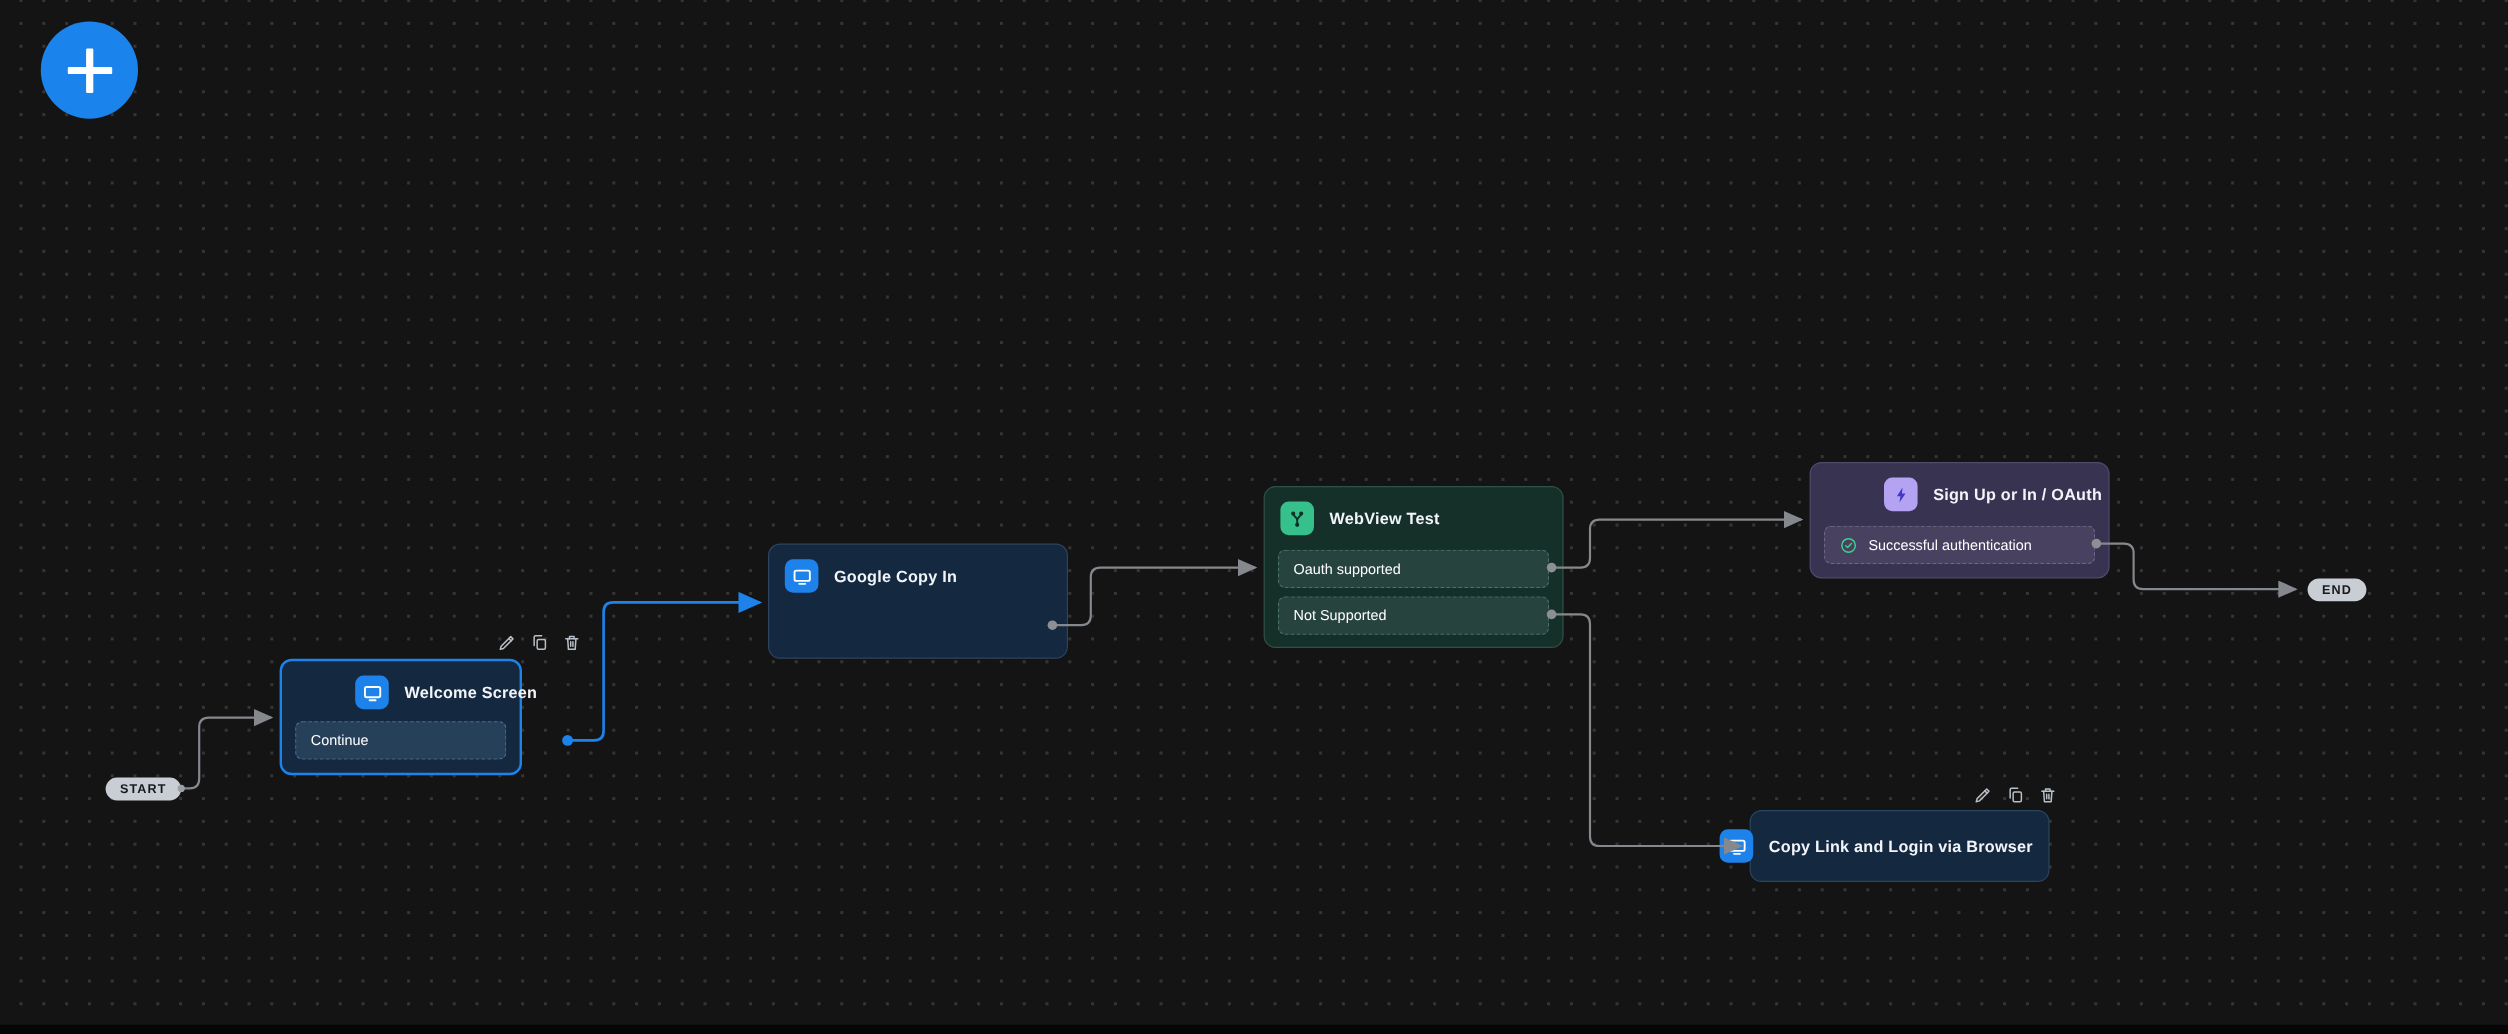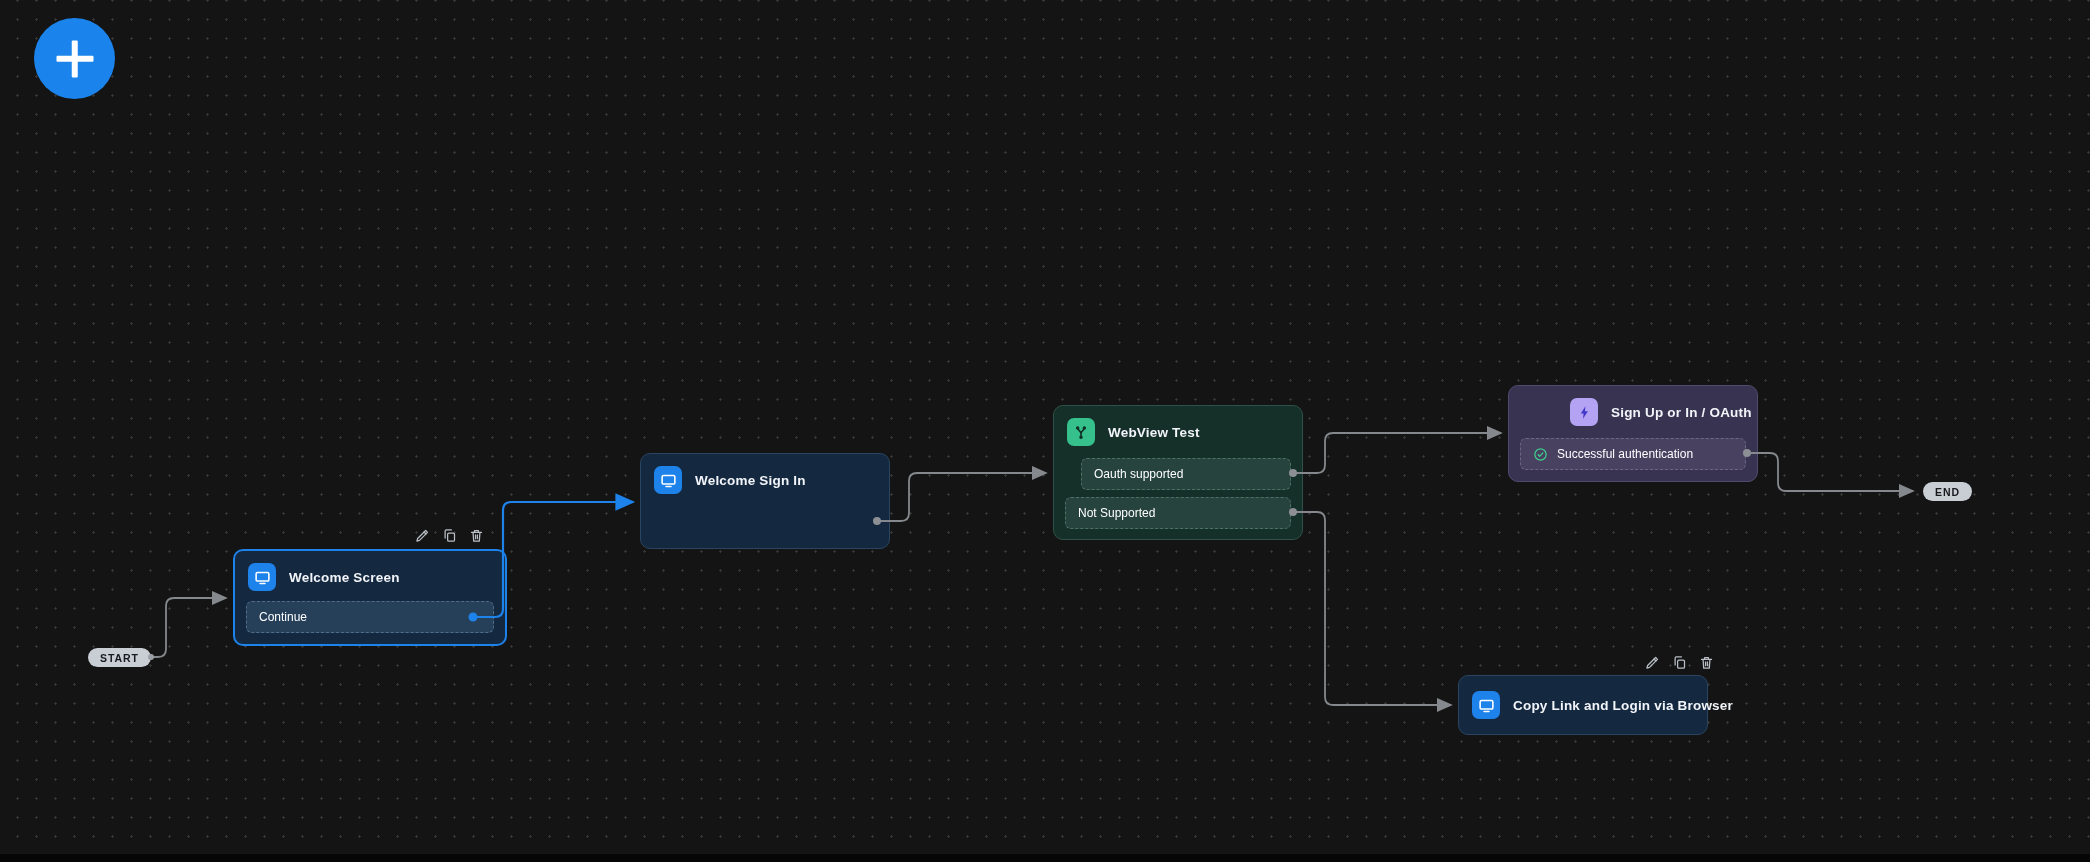--- a/index.html
+++ b/index.html
@@ -31,36 +31,36 @@
   .node { position:absolute; border-radius:10px; z-index:2; }
   .node-header { display:flex; align-items:center; gap:13px; padding:12px 13px; }
   .node-icon { width:28px; height:28px; border-radius:7px; flex:0 0 28px; display:flex; align-items:center; justify-content:center; }
   .node-title { font-size:13.5px; font-weight:bold; color:#f1f4f8; letter-spacing:.2px; white-space:nowrap; }
   .node-row {
     position:absolute; left:11px; right:11px; height:32px; border-radius:6px;
     display:flex; align-items:center; gap:9px; padding:0 12px;
     font-size:12px; color:#ffffff; white-space:nowrap;
   }
 
-  .node-welcome  { left:233px; top:549px; width:274px; height:97px; background:#142840; border:2px solid #1d82ea; }
+  .node-welcome  { left:233px; top:549px; width:202px; height:97px; background:#142840; border:2px solid #1d82ea;padding-left:48px; }
   .node-welcome .node-row { background:#27405a; border:1px dashed rgba(164,196,229,.35); top:50px; }
 
   .node-google   { left:640px; top:453px; width:250px; height:96px; background:#142840; border:1px solid #2b4560; }
   .node-google .node-row { background:#233850; border:1px dashed rgba(164,196,229,.28); top:50px; height:33px; }
 
   .node-webview  { left:1053px; top:405px; width:250px; height:135px; background:#152f29; border:1px solid #2f5147; }
   .node-webview .node-row { background:#27433d; border:1px dashed rgba(170,220,200,.30); }
-  .node-webview .row-0 { top:52px;margin-left:16px; }
+  .node-webview .row-0 { top:52px; }
   .node-webview .row-1 { top:91px; }
 
   .node-signup   { left:1508px; top:385px; width:250px; height:97px; background:#393352; border:1px solid #514a6e;padding-left:48px; }
   .node-signup .node-row { background:#484160; border:1px dashed rgba(200,190,235,.30); top:52px; }
 
   .node-copylink { left:1458px; top:675px; width:250px; height:60px; background:#142840; border:1px solid #2b4560; }
-  .node-copylink .node-header { padding:15px 13px; }
+  .node-copylink .node-header { padding:15px 13px;justify-content:flex-end; }
 
   .icon-blue   { background:#1d82ea; }
   .icon-green  { background:#36c08c; }
   .icon-purple { background:#b3a3f2; }
 
   
   .node-toolbar { position:absolute; display:flex; gap:12px; z-index:5; }
   .toolbar-welcome  { left:415px;  top:528px; }
   .toolbar-copylink { left:1645px; top:655px; }
   .node-toolbar svg { cursor:pointer; }
@@ -110,21 +110,21 @@
   </div>
 
   <div class="node node-google">
     <div class="node-header">
       <div class="node-icon icon-blue">
         <svg width="17" height="17" viewBox="0 0 24 24" fill="none" stroke="#ffffff" stroke-width="2.2" stroke-linecap="round" stroke-linejoin="round">
             <rect x="3" y="5" width="18" height="12" rx="2"></rect>
             <path d="M8.5 20.5h7"></path>
           </svg>
       </div>
-      <div class="node-title">Welcome Sign In</div>
+      <div class="node-title">Google Copy In</div>
     </div>
   </div>
 
   <div class="node node-webview">
     <div class="node-header">
       <div class="node-icon icon-green">
         <svg width="16" height="16" viewBox="0 0 24 24" fill="none" stroke="#0f3127" stroke-width="2.4" stroke-linecap="round" stroke-linejoin="round">
             <path d="M12 20v-7"></path>
             <path d="M12 13L7.5 7.5"></path>
             <path d="M12 13l4.5-5.5"></path>

